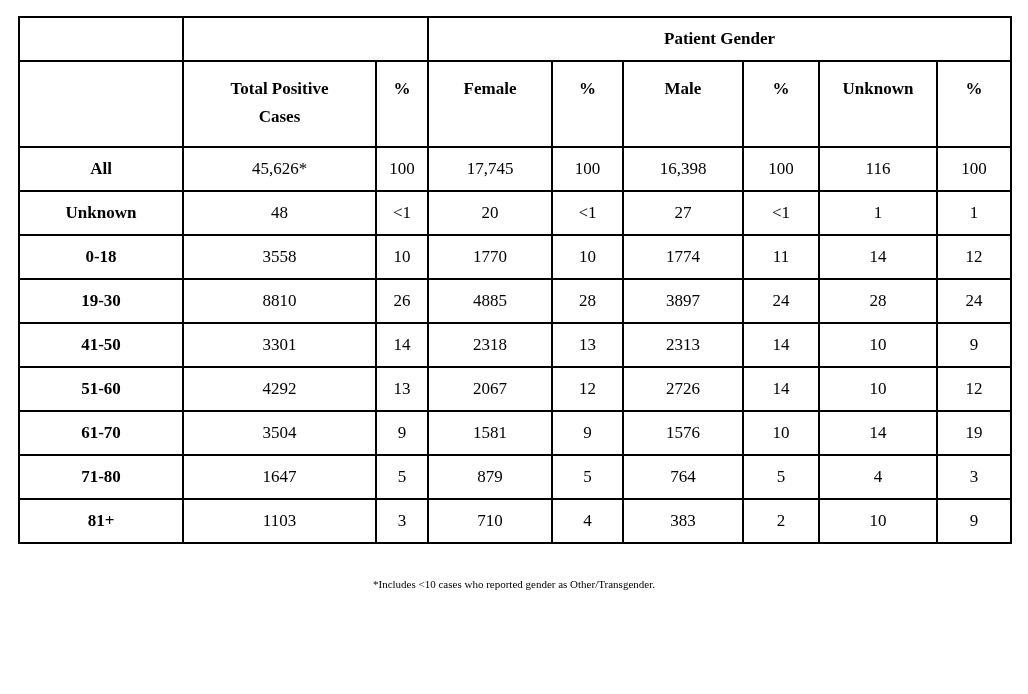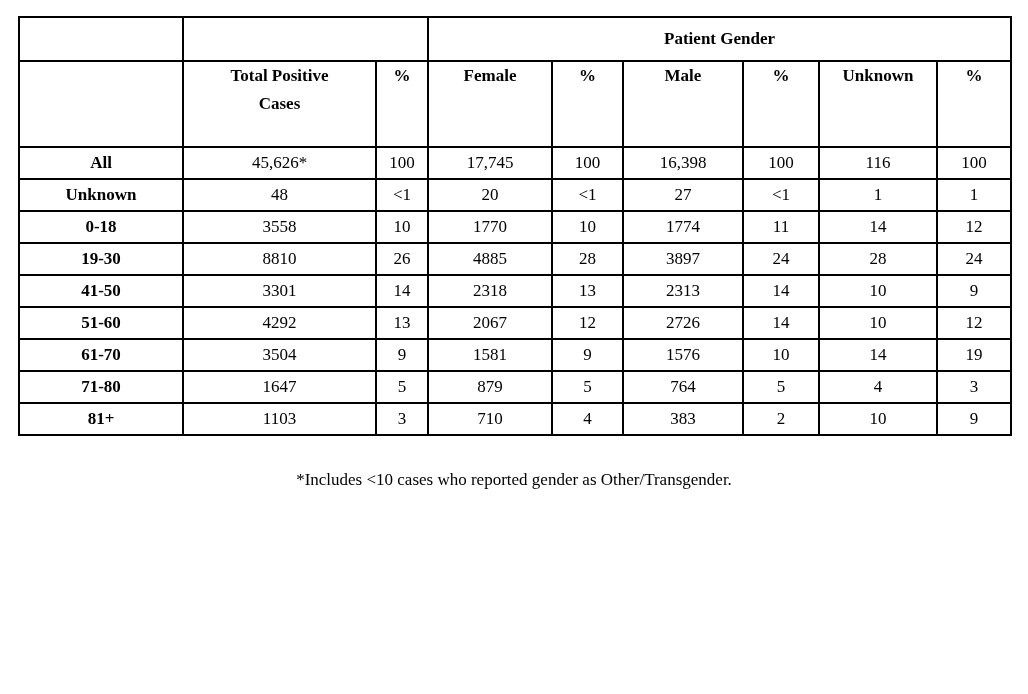--- a/index.html
+++ b/index.html
@@ -18,29 +18,29 @@
     border: 2px solid #000;
     text-align: center;
     font-size: 17px;
     padding: 0;
     overflow: hidden;
   }
   .data-table th { font-weight: bold; }
   tr.gender-row { height: 44px; }
   tr.gender-row td, tr.gender-row th { vertical-align: middle; }
   tr.colhead-row { height: 86px; }
-  tr.colhead-row th { vertical-align: top; line-height: 1.62; border-radius: 20px; }
-  tbody.data-rows tr { height: 32px; padding-left: 24px; }
+  tr.colhead-row th { vertical-align: top; padding-top: 13px; line-height: 1.62; border-radius: 20px; }
+  tbody.data-rows tr { height: 44px; padding-left: 24px; }
   tbody.data-rows td, tbody.data-rows th { vertical-align: middle; }
   .wrap { display: inline-block; max-width: 128px; }
   .footnote {
     width: 992px;
     margin: 34px 0 0 18px;
     text-align: center;
-    font-size: 17px;
+    font-size: 11px;
   }
 </style>
 </head>
 <body>
 
 <table class="data-table">
   <colgroup>
     <col style="width:164px">
       <col style="width:193px">
       <col style="width:52px">

